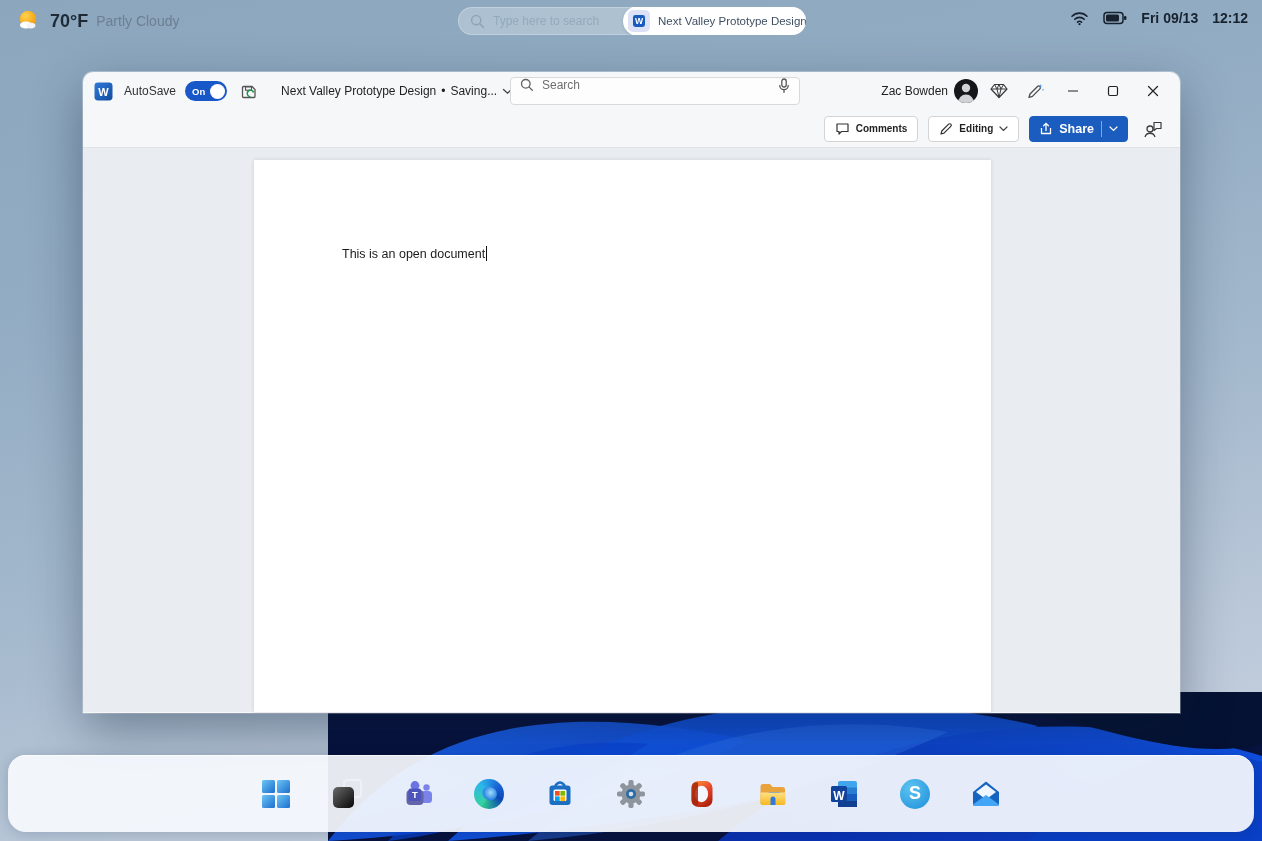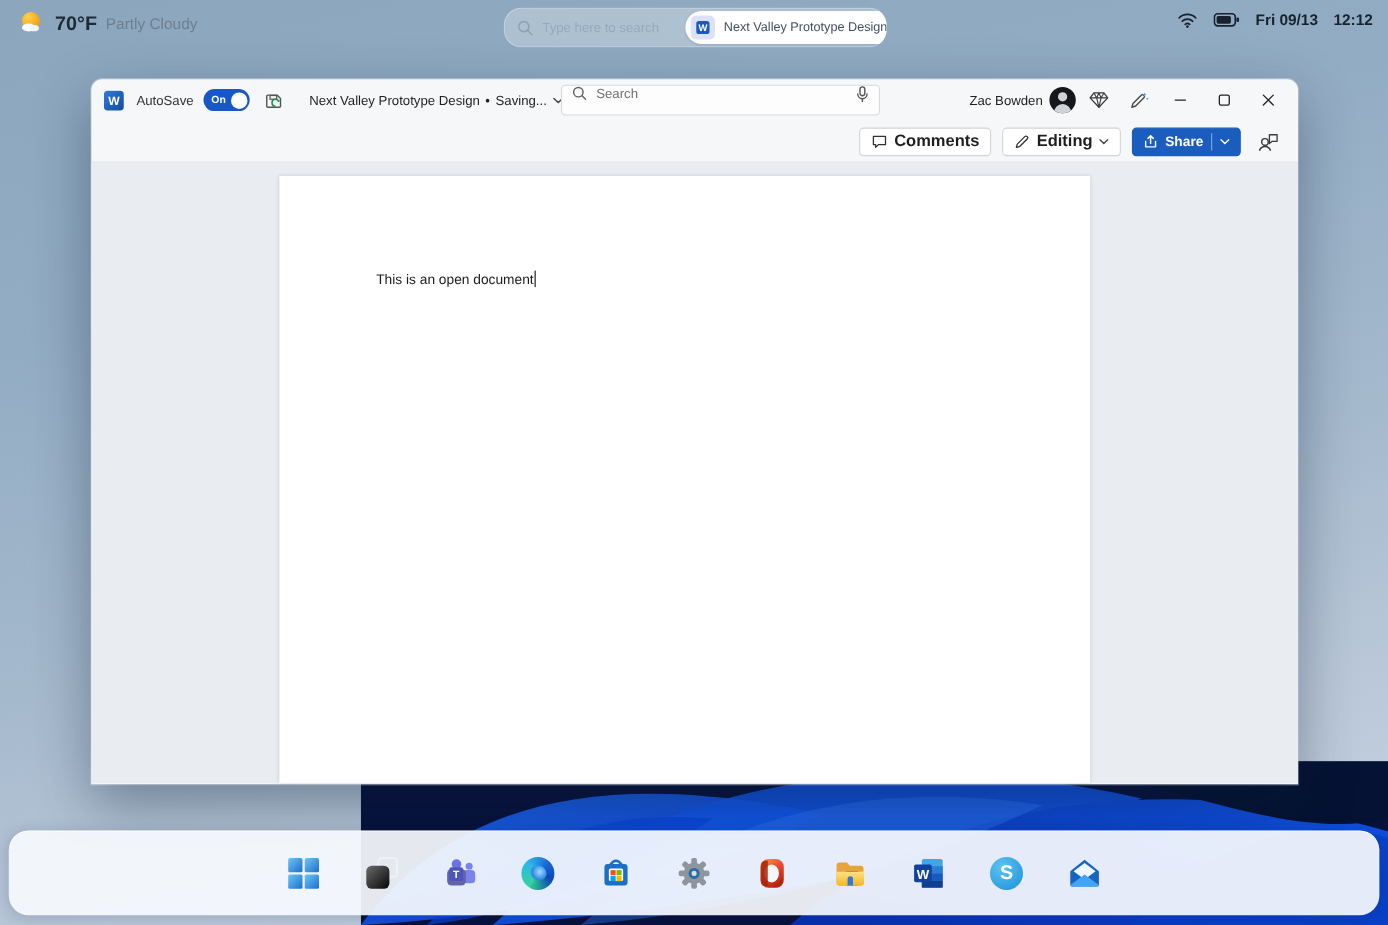--- a/index.html
+++ b/index.html
@@ -13,21 +13,21 @@
 
   
   .bloom { position:absolute; left:328px; top:692px; width:934px; height:149px; z-index:1; }
 
   
   .topbar { position:absolute; left:0; top:0; width:100%; height:44px; z-index:20; display:flex; align-items:center; }
   .weather { position:absolute; left:16px; top:8px; display:flex; align-items:center; gap:8px; }
   .weather-temp { font-size:18px; font-weight:700; color:#1e2a36; }
   .weather-cond { font-size:14px; color:#6d7f90; }
 
-  .top-search { position:absolute; left:458px; top:7px; width:348px; height:36px; border-radius:16px;
+  .top-search { position:absolute; left:458px; top:7px; width:348px; height:28px; border-radius:16px;
     background:rgba(255,255,255,0.28); display:flex; align-items:center; overflow:hidden;
     box-shadow:inset 0 0 0 1px rgba(255,255,255,0.25); }
   .top-search-left { flex:1; display:flex; align-items:center; gap:8px; padding-left:12px; }
   .top-search-left input { border:none; outline:none; background:transparent; font-size:12px; color:#5d7286; width:130px; font-family:"Liberation Sans", sans-serif; }
   .top-search-left input::placeholder { color:#93a9bc; }
   .app-pill { height:30px; background:#ffffff; border-radius:16px; display:flex; align-items:center; gap:8px; padding:0 14px 0 5px; box-shadow:0 1px 3px rgba(20,40,70,.15); }
   .app-pill-icon { width:22px; height:22px; border-radius:5px; background:#dde1f8; display:flex; align-items:center; justify-content:center; }
   .app-pill-label { font-size:11.5px; color:#3f4f61; white-space:nowrap; }
 
   .status { position:absolute; right:14px; top:10px; display:flex; align-items:center; gap:14px; }
@@ -56,21 +56,21 @@
   .avatar { width:24px; height:24px; border-radius:50%; background:#17171b; display:flex; align-items:flex-end; justify-content:center; overflow:hidden; cursor:pointer; }
   .tb-iconbtn { width:30px; height:28px; display:flex; align-items:center; justify-content:center; border-radius:4px; cursor:pointer; }
   .winctl { width:34px; height:28px; display:flex; align-items:center; justify-content:center; cursor:pointer; border-radius:4px; }
 
   
   .ribbonrow { height:38px; display:flex; align-items:center; padding:0 12px 0 18px; border-bottom:1px solid #e0e2e6; }
   .tabs { display:flex; align-items:center; }
   .tab { font-size:12.5px; color:#262626; padding:7px 11px; cursor:pointer; border-radius:4px; white-space:nowrap; }
   .ribbon-right { margin-left:auto; display:flex; align-items:center; gap:10px; }
   .pill-btn { display:flex; align-items:center; gap:6px; background:#fff; border:1px solid #d4d4d4; border-radius:4px;
-    height:26px; padding:0 10px; font-size:15px; font-weight:600; color:#1f1f1f; cursor:pointer; white-space:nowrap; }
+    height:26px; padding:0 10px; font-size:10px; font-weight:600; color:#1f1f1f; cursor:pointer; white-space:nowrap; }
   .share-btn { display:flex; align-items:center; gap:6px; background:#1a5dbe; border:1px solid #1a5dbe; border-radius:4px;
     height:26px; padding:0 9px; font-size:12.5px; font-weight:600; color:#fff; cursor:pointer; white-space:nowrap; }
   .share-divider { width:1px; height:16px; background:rgba(255,255,255,.45); margin:0 1px; }
 
   
   .workspace { position:relative; height:564px; background:#e9ecf0; }
   .page { position:absolute; left:171px; top:12px; width:737px; height:552px; background:#ffffff; box-shadow:0 0 4px rgba(30,40,60,.14); }
   .doc-text { position:absolute; left:88px; top:86px; font-size:12.5px; color:#1c1c1c; display:flex; align-items:center; }
   .caret { width:1px; height:15px; background:#111; margin-left:1px; animation:blink 1.1s step-end infinite; }
   @keyframes blink { 50% { opacity:0; } }

